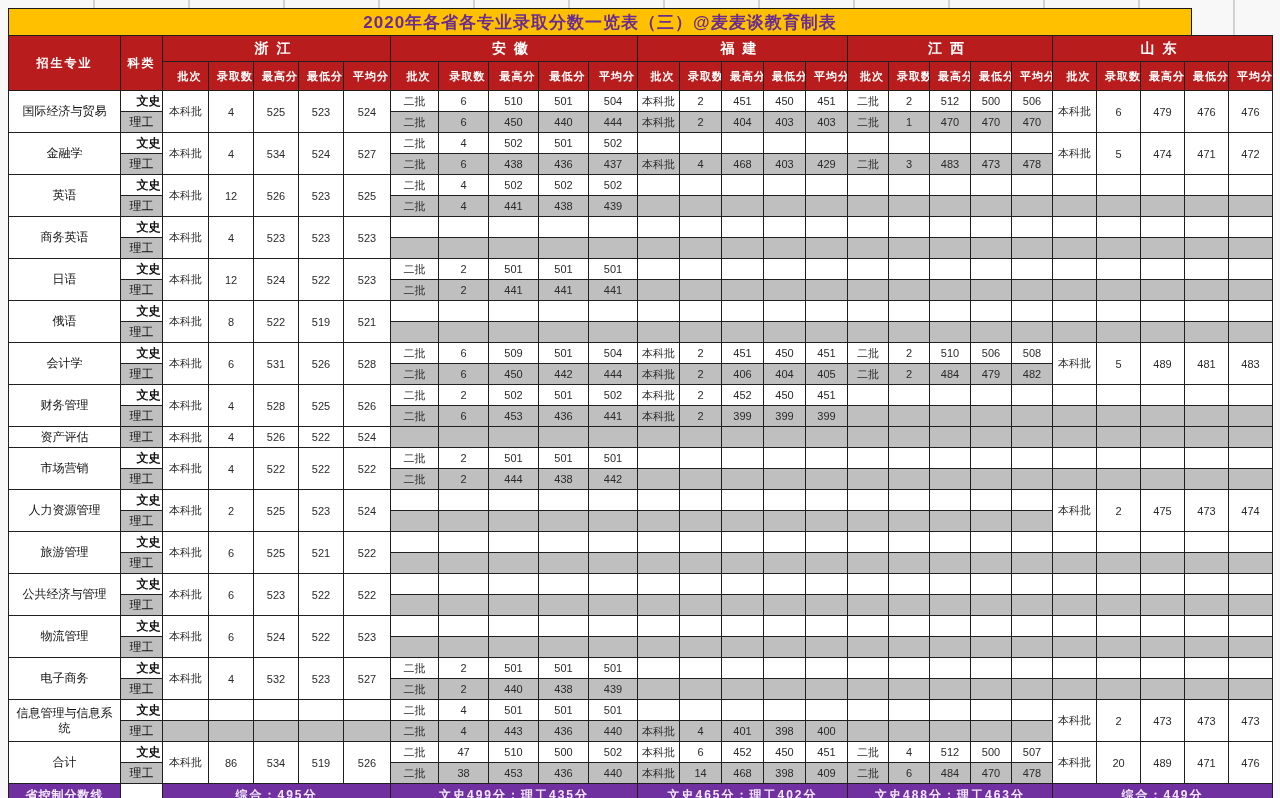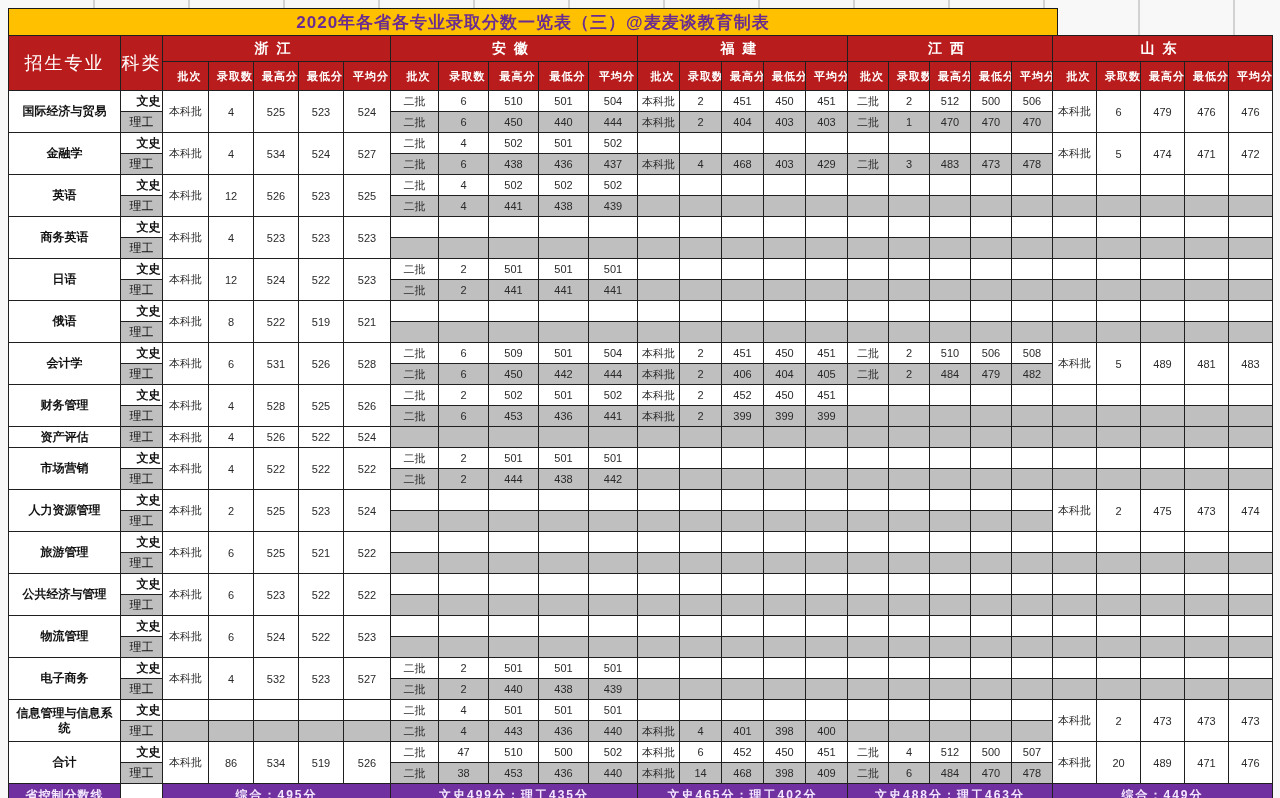--- a/index.html
+++ b/index.html
@@ -4,33 +4,33 @@
 <style>
   html,body{margin:0;padding:0;}
   body{
     width:1280px;height:798px;overflow:hidden;
     background-color:#efefef;
     background-image:repeating-linear-gradient(90deg, rgba(255,255,255,.55) 0 93px, rgba(203,203,203,.8) 93px 95px);
     font-family:"Liberation Sans","DejaVu Sans",sans-serif;
     -webkit-font-smoothing:antialiased;
   }
   .title-bar{
-    width:1050px;margin:8px 0 0 8px;height:27px;line-height:27px;
+    width:1184px;margin:8px 0 0 8px;height:27px;line-height:27px;
     background:#FFC000;color:#6A2C91;font-weight:bold;font-size:17px;
     text-align:center;border:1px solid #1a1a1a;border-bottom:none;box-sizing:border-box;
     letter-spacing:1px;
   }
   table{border-collapse:collapse;table-layout:fixed;width:1264px;margin-left:8px;}
   th,td{border:1px solid #1f1f1f;text-align:center;vertical-align:middle;padding:0;overflow:hidden;white-space:nowrap;}
   thead th{background:#b91c1c;color:#ffffff;}
   th.prov{font-size:14px;font-weight:bold;letter-spacing:8px;height:25px;}
-  th.corner{font-size:18px;font-weight:normal;letter-spacing:2px;}
+  th.corner{font-size:12px;font-weight:bold;letter-spacing:2px;}
   th.sub{font-size:11px;font-weight:bold;height:28px;letter-spacing:1px;padding-left:8px;}
   tbody td{font-size:11px;height:20px;color:#2a2a2a;}
-  td.major-cell{font-size:12px;font-weight:bold;color:#111;background:#fff;white-space:normal;line-height:1.25;padding:0 3px;}
+  td.major-cell{font-size:12px;font-weight:normal;color:#111;background:#fff;white-space:normal;line-height:1.25;padding:0 3px;}
   td.cat-wen{background:#ffffff;font-size:12px;font-weight:bold;color:#111;padding-left:14px;}
   td.cat-li{background:#BFBFBF;font-size:12px;font-weight:normal;color:#111;}
   td.data.white{background:#ffffff;}
   td.data.gray{background:#BFBFBF;}
   tr.cutoff-row td{height:23px;}
   td.cutoff-label{background:#7030A0;color:#F3E8FF;font-size:12px;font-weight:bold;letter-spacing:1px;}
   td.cutoff-cat{background:#ffffff;}
   td.cutoff-val{background:#7030A0;color:#F3E8FF;font-size:12px;font-weight:bold;letter-spacing:2px;}
 </style>
 </head>

